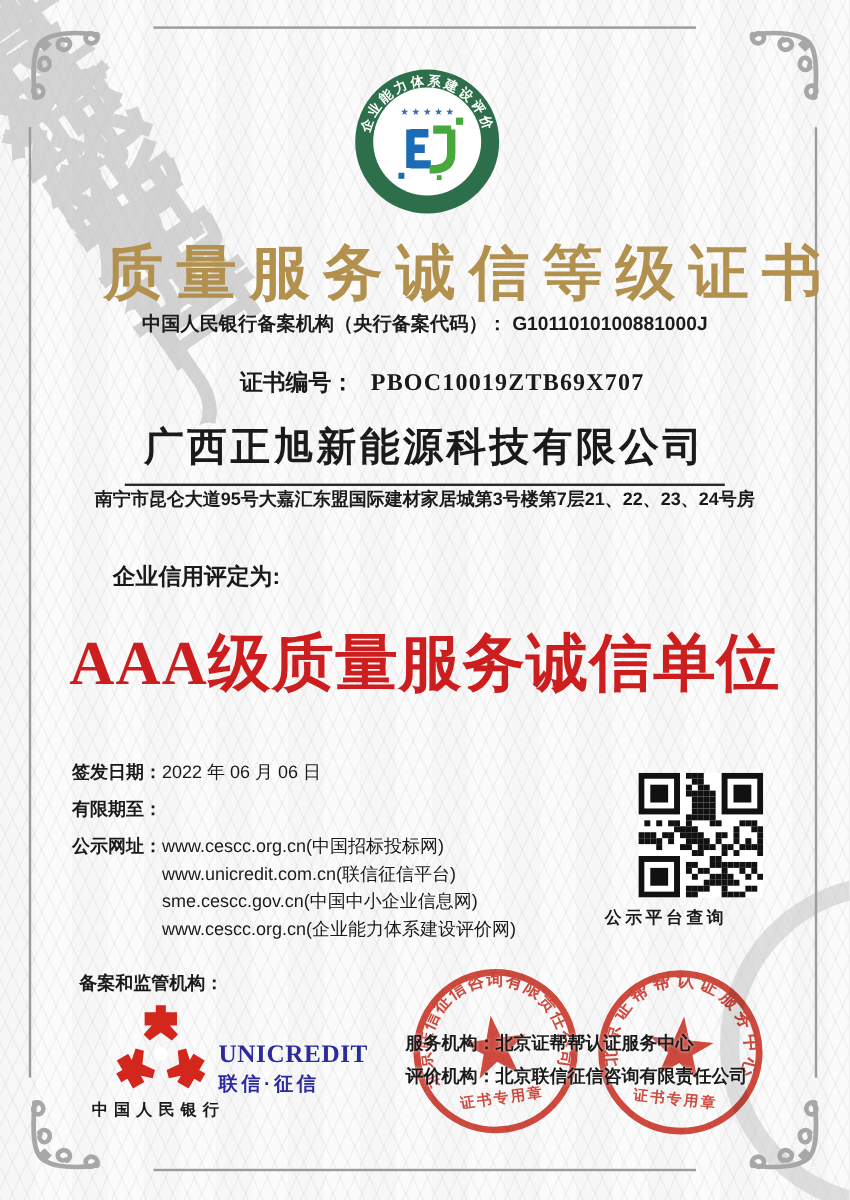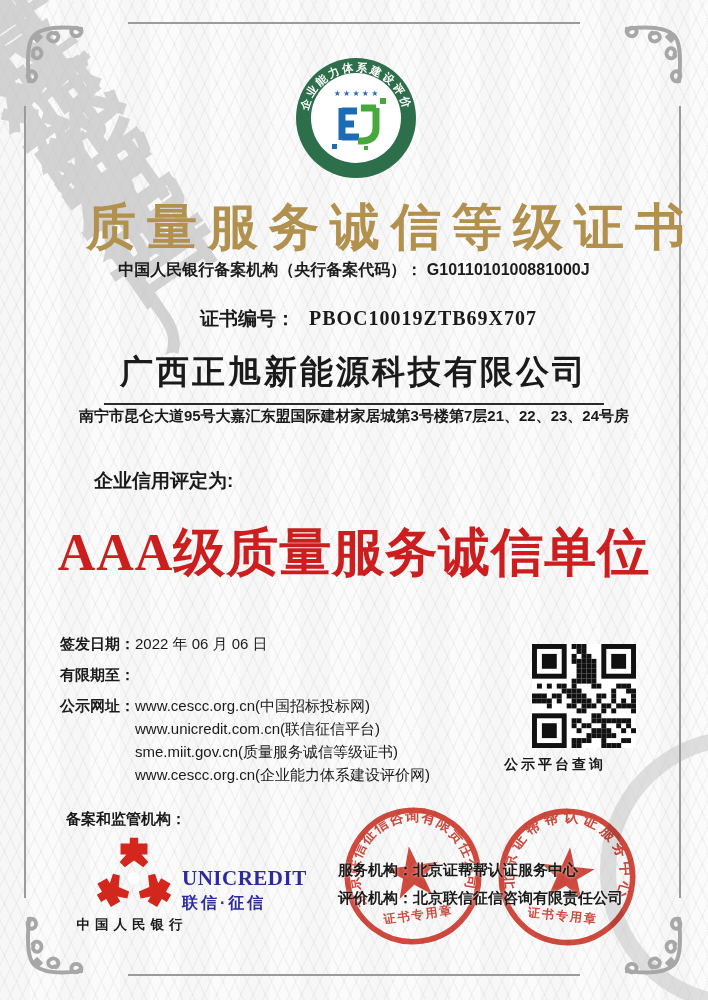--- a/index.html
+++ b/index.html
@@ -186,21 +186,21 @@
       <span class="val">2022 年 06 月 06 日</span>
     </div>
     <div class="drow">
       <span class="lbl">有限期至：</span>
     </div>
     <div class="drow">
       <span class="lbl">公示网址：</span>
       <span class="urls">
         <div>www.cescc.org.cn(中国招标投标网)</div>
         <div>www.unicredit.com.cn(联信征信平台)</div>
-        <div>sme.miit.gov.cn(质量服务诚信等级证书)</div>
+        <div>sme.cescc.gov.cn(中国中小企业信息网)</div>
         <div>www.cescc.org.cn(企业能力体系建设评价网)</div>
       </span>
     </div>
   </div>
 
   <svg class="abs qr" id="qr-svg" viewBox="0 0 105 105" fill="#111">
       <rect x="40" y="0" width="5" height="5"></rect>
       <rect x="45" y="0" width="5" height="5"></rect>
       <rect x="50" y="0" width="5" height="5"></rect>
       <rect x="45" y="5" width="5" height="5"></rect>

